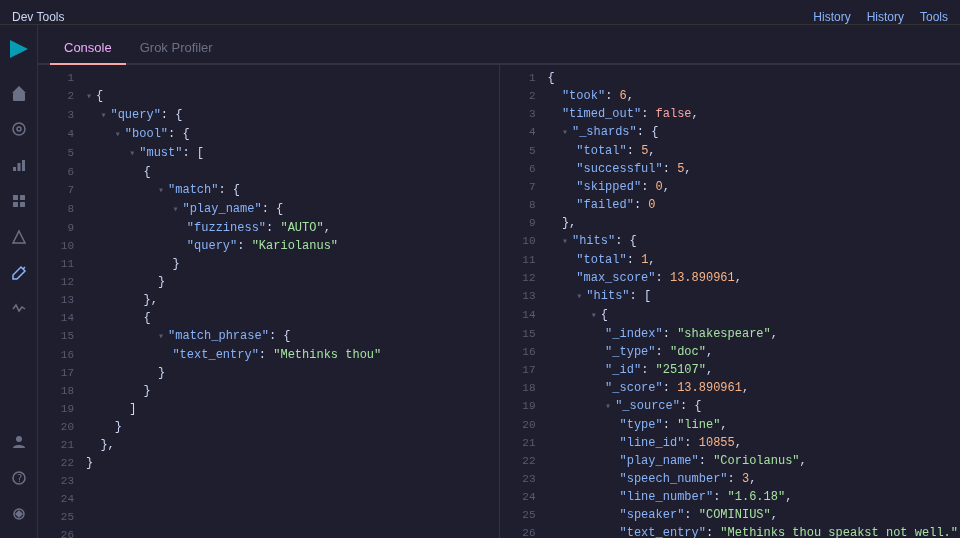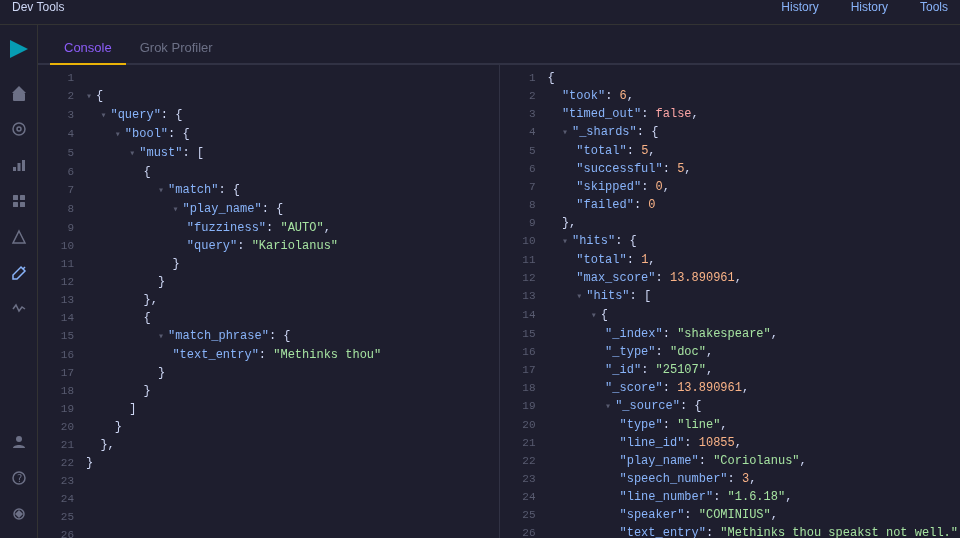--- a/index.html
+++ b/index.html
@@ -3,34 +3,34 @@
   <meta charset="utf-8">
   <style>
     * { margin: 0; padding: 0; box-sizing: border-box; }
     body { font-family: 'Consolas', 'Monaco', monospace; background: #1a1a2e; color: #cdd6f4; height: 538px; overflow: hidden; display: flex; flex-direction: column; }
 
     
     .top-bar {
       background: #1e1e2e;
       height: 25px;
       display: flex;
-      align-items: flex-start;
+      align-items: flex-end;
       justify-content: space-between;
       padding: 0 12px;
       border-bottom: 1px solid #333;
       flex-shrink: 0;
     }
     .top-bar-title {
       color: #cdd6f4;
       font-family: -apple-system, Arial, sans-serif;
       font-size: 12px;
     }
     .top-bar-actions {
       display: flex;
-      gap: 32px;
+      gap: 16px;
     }
     .top-bar-actions span {
       color: #89b4fa;
       font-family: -apple-system, Arial, sans-serif;
       font-size: 12px;
       cursor: pointer;
     }
 
     
     .main-layout {
@@ -95,22 +95,22 @@
     .tab {
       padding: 8px 14px;
       font-family: -apple-system, Arial, sans-serif;
       font-size: 13px;
       color: #6c7086;
       cursor: pointer;
       border-bottom: 2px solid transparent;
       margin-bottom: -2px;
     }
     .tab.active {
-      color: #8b5cf6;
-      border-bottom: 2px solid #eab308;
+      color: #f0abfc;
+      border-bottom: 2px solid #fca5a5;
     }
 
     
     .panels {
       display: flex;
       flex: 1;
       overflow: hidden;
     }
 
     .panel {

